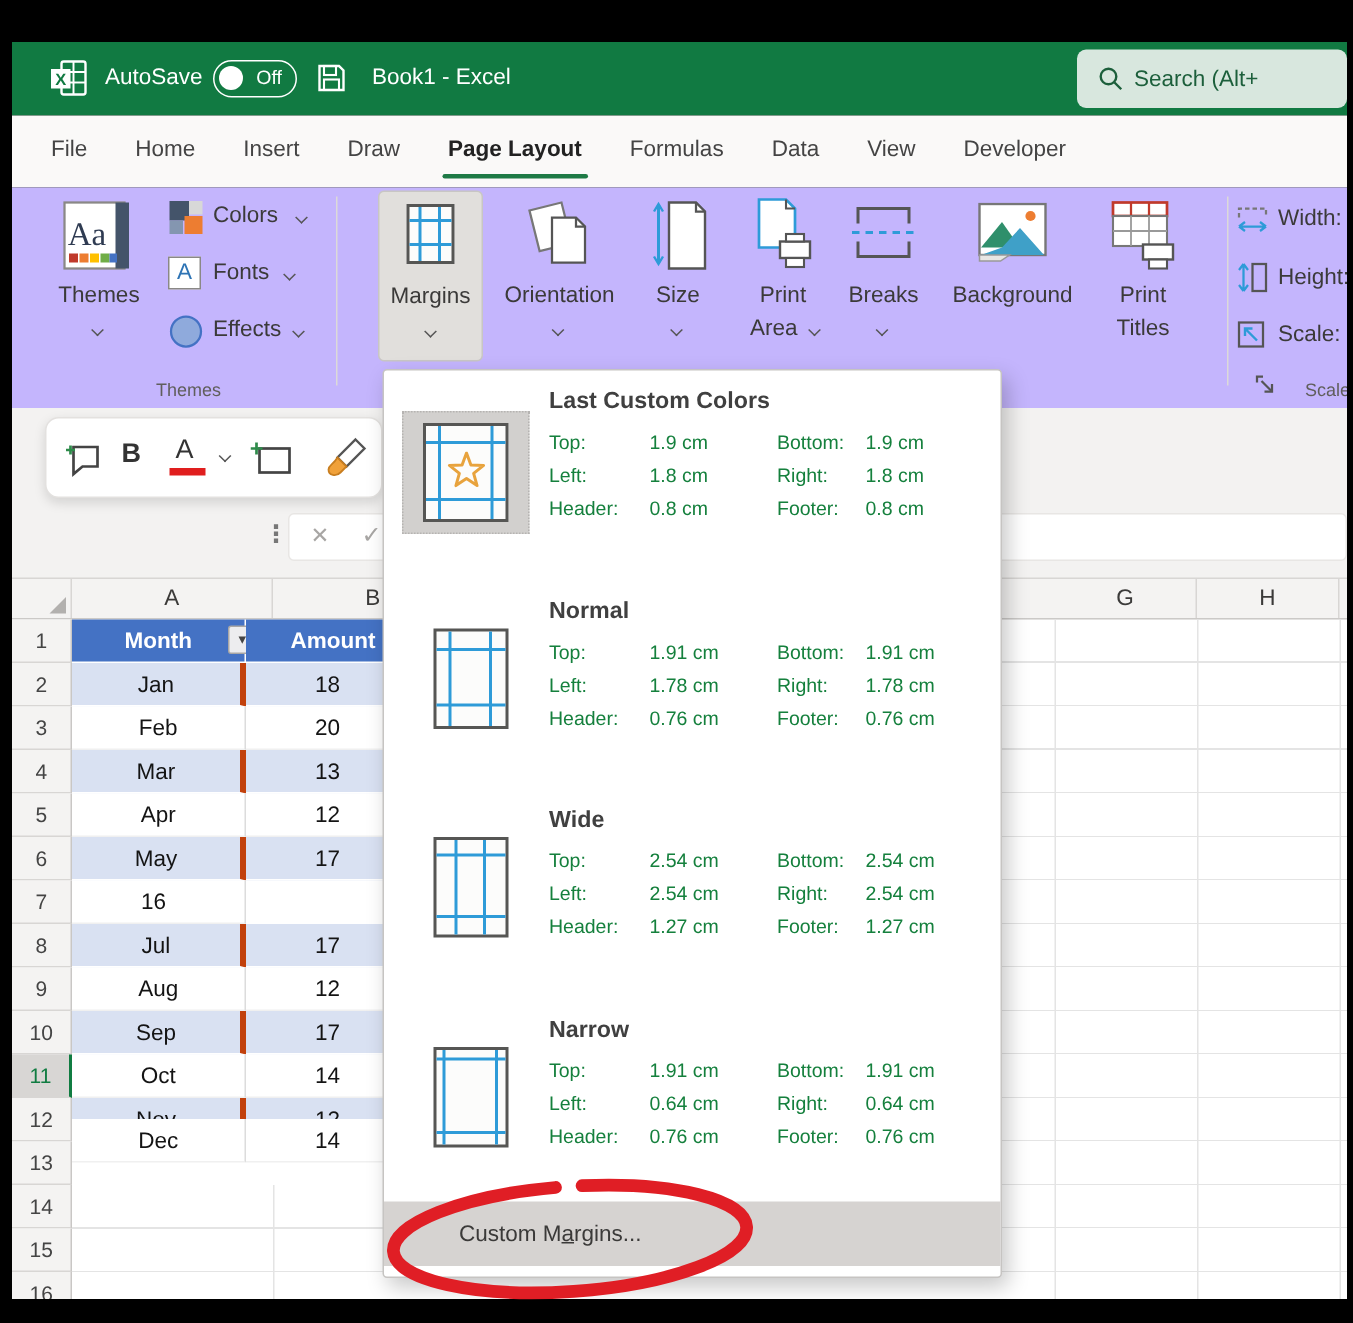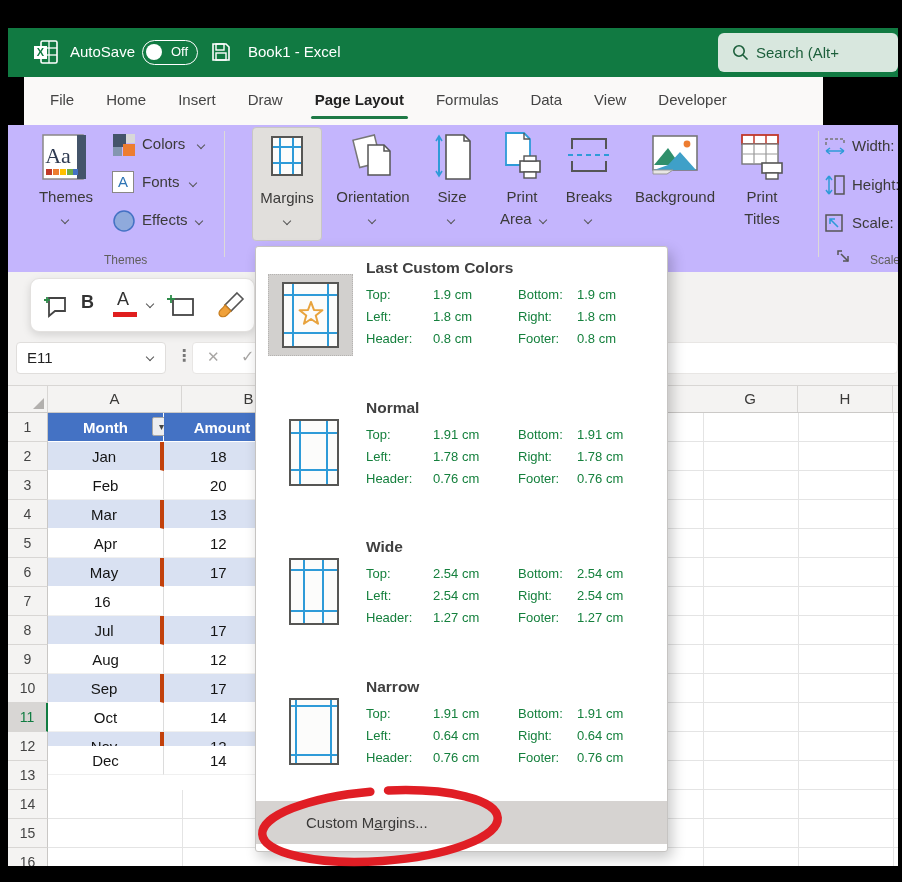--- a/index.html
+++ b/index.html
@@ -12,21 +12,21 @@
   .titlebar{left:8px;top:28px;width:890px;height:49px;background:#117A42}
   .tb-item{position:absolute;color:#fff;font-size:15px;white-space:nowrap}
   .toggle{position:absolute;width:56px;height:25px;border:1.6px solid #fff;border-radius:13px}
   .toggle .knob{position:absolute;left:3px;top:2.6px;width:16px;height:16px;border-radius:50%;background:#fff}
   .toggle .lbl{position:absolute;right:9px;top:3px;font-size:13px;color:#fff}
   .searchbox{position:absolute;left:710px;top:5px;width:180px;height:39px;background:#D8E7DE;
              border-radius:6px;color:#1C5F3B;font-size:15px;display:flex;align-items:center;padding-left:38px}
   .searchbox svg{position:absolute;left:14px;top:11px}
 
   
-  .tabrow{left:24px;top:77px;width:799px;height:48px;background:#FAF9F8;display:flex;overflow:hidden;padding-left:10px}
+  .tabrow{left:8px;top:77px;width:890px;height:48px;background:#FAF9F8;display:flex;overflow:hidden;padding-left:10px}
   .tab{font-size:15px;color:#444;padding:0 16px;line-height:46px;position:relative;white-space:nowrap}
   .tab.active{font-weight:700;color:#222}
   .tab.active::after{content:"";position:absolute;left:12px;right:12px;bottom:6px;height:3px;background:#1E7A46;border-radius:2px}
 
   
   .ribbon{left:8px;top:125px;width:890px;height:147px;background:#c4b5fd;overflow:hidden}
   .rb-label{position:absolute;font-size:15px;color:#3B3A39;white-space:nowrap}
   .grp-label{position:absolute;font-size:12px;color:#605E5C;white-space:nowrap}
   .vdiv{position:absolute;top:6px;width:1px;height:126px;background:#DCDAD8}
   .chv{display:inline-block;width:6px;height:6px;border-right:1.4px solid #555;border-bottom:1.4px solid #555;transform:rotate(45deg)}
@@ -271,24 +271,20 @@
       <svg width="20" height="20" viewBox="0 0 20 20" style="position:absolute;left:0;top:2px">
         <rect x="2" y="2" width="16" height="16" fill="none" stroke="#555" stroke-width="1.5"></rect>
         <path d="M14 14L6 6M6 11V6h5" fill="none" stroke="#2E9BD8" stroke-width="1.6"></path>
       </svg>
       <span class="rb-label" style="left:28px;top:3px">Scale:</span>
     </div>
     <span class="grp-label" style="left:862px;top:128px">Scale</span>
   </div>
 
   <div class="abs fbarrow">
-    <div class="namebox">
-      <span style="position:absolute;left:10px;top:6px;font-size:15px;color:#222">E11</span>
-      <span class="chv" style="position:absolute;right:12px;top:11px"></span>
-    </div>
     <span class="abs" style="left:168px;top:74px;font-size:16px;font-weight:bold;color:#777;letter-spacing:-1px">⋮</span>
     <div class="fxbox">
       <span style="position:absolute;left:14px;top:5px;color:#A8A6A4;font-size:15px">✕</span>
       <span style="position:absolute;left:48px;top:4px;color:#A8A6A4;font-size:16px">✓</span>
     </div>
   </div>
 
   <div class="abs minibar">
     <svg class="abs" style="left:12px;top:14px" width="26" height="26" viewBox="0 0 26 26">
       <path d="M6 5h16v13H12l-6 5z" fill="none" stroke="#444" stroke-width="1.8"></path>

